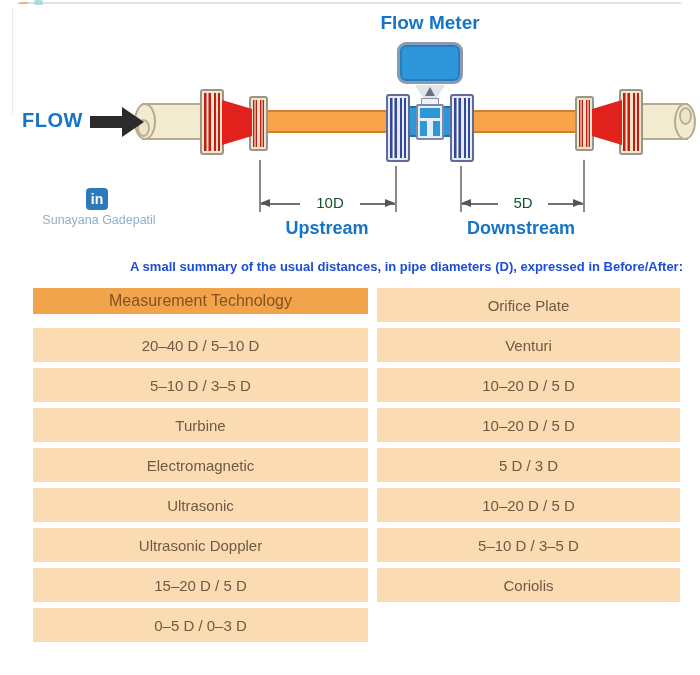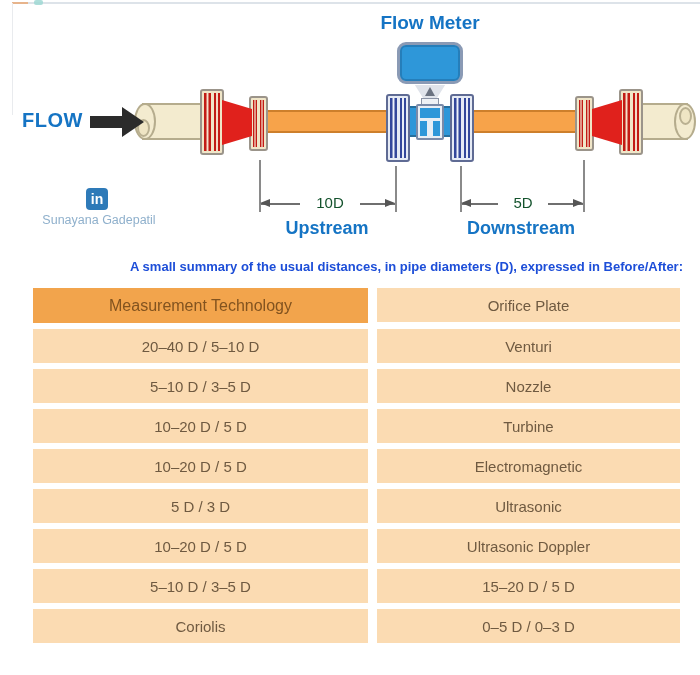--- a/index.html
+++ b/index.html
@@ -1,18 +1,19 @@
 <!DOCTYPE html>
 <html><head>
 <meta charset="utf-8">
 <style>
   html,body{margin:0;padding:0;background:#fff;}
   .canvas{
     position:relative;width:700px;height:675px;overflow:hidden;background:#fff;
     font-family:"Liberation Sans",sans-serif;
+    border-radius:32px;
   }
   .abs{position:absolute;text-align:right;}
   
   .top-line{left:12px;top:2px;width:688px;height:2px;background:#dde3e9;}
   .top-tick{left:12px;top:2px;width:16px;height:2px;background:#e7b48c;}
   .teal-smudge{left:34px;top:0;width:9px;height:5px;background:#9fd8d4;border-radius:2px;opacity:.85;}
   .left-line{left:12px;top:3px;width:1px;height:112px;background:#e9ebee;}
 
   
   .blue-label{color:#1574c4;font-weight:bold;}
@@ -92,21 +93,21 @@
 
   
   .li-icon{left:86px;top:188px;width:22px;height:22px;background:#2e7ab8;border-radius:4px;
     color:#fff;font-weight:bold;font-size:14px;display:flex;align-items:center;justify-content:center;}
   .li-name{left:20px;top:213px;width:158px;text-align:center;color:#8fb0cc;font-size:12.5px;}
 
   
   .summary-text{left:33px;top:259px;width:650px;font-size:13px;font-weight:bold;color:#1d4ed8;}
   .data-table{left:33px;top:288px;width:647px;display:grid;
     grid-template-columns:335px 1fr;column-gap:9px;row-gap:6px;}
-  .th{height:35px;background:#f2a44c;color:#82531f;font-size:16px;
+  .th{height:26px;background:#f2a44c;color:#82531f;font-size:16px;
     display:flex;align-items:center;justify-content:center;}
   .td{height:34px;background:#fbdbb2;color:#6f5a41;font-size:15px;
     display:flex;align-items:center;justify-content:center;}
 </style>
 </head>
 <body>
 
 <div class="canvas">
 
   <div class="abs top-line"></div>
@@ -190,21 +191,20 @@
 
   <div class="abs data-table">
     <div class="th">Measurement Technology</div>
 
     <div class="td">Orifice Plate</div>
     <div class="td">20–40 D / 5–10 D</div>
 
     <div class="td">Venturi</div>
     <div class="td">5–10 D / 3–5 D</div>
 
-    <div class="td">Nozzle</div>
     <div class="td">10–20 D / 5 D</div>
 
     <div class="td">Turbine</div>
     <div class="td">10–20 D / 5 D</div>
 
     <div class="td">Electromagnetic</div>
     <div class="td">5 D / 3 D</div>
 
     <div class="td">Ultrasonic</div>
     <div class="td">10–20 D / 5 D</div>

